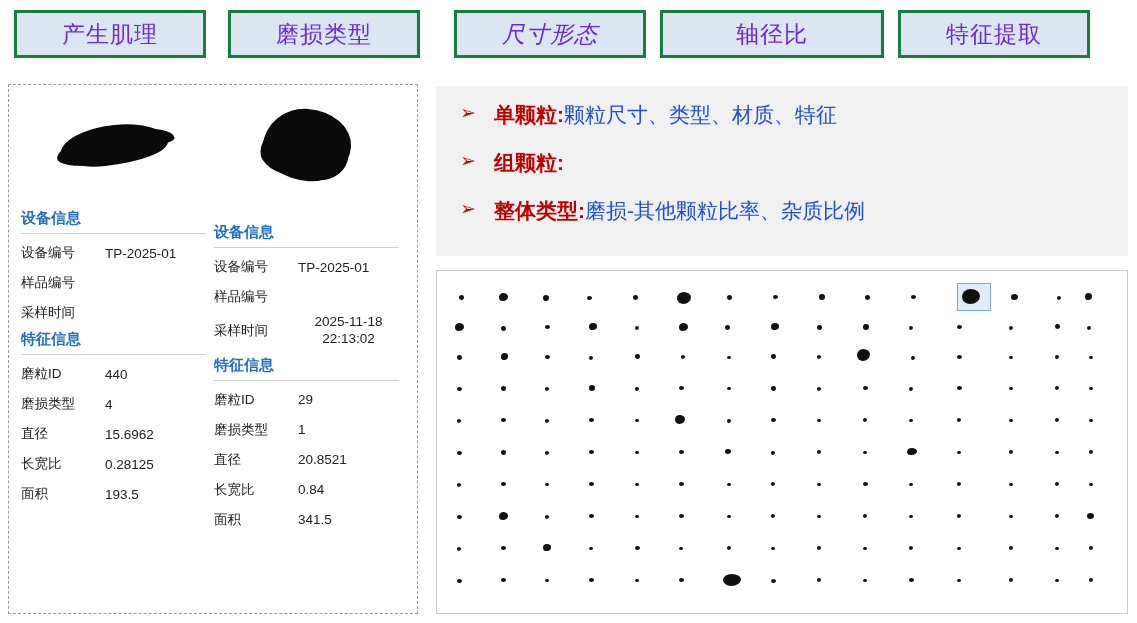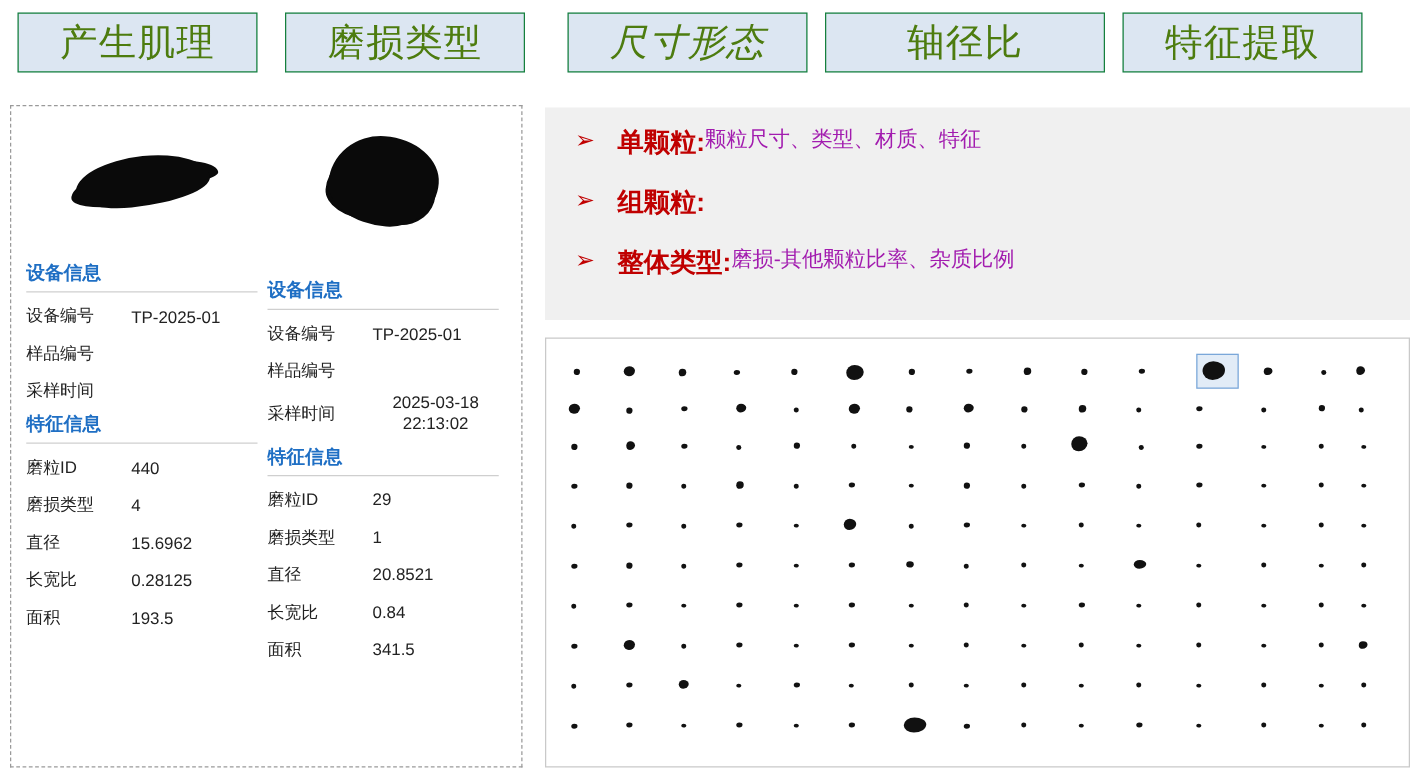--- a/index.html
+++ b/index.html
@@ -22,26 +22,26 @@
     left: 0;
     top: 10px;
     width: 1137px;
     height: 52px;
     display: flex;
     align-items: flex-start;
   }
   .tab {
     height: 48px;
     background: #dce6f2;
-    border: 1px solid #15803d;
+    border: 3px solid #15803d;
     display: flex;
     align-items: center;
     justify-content: center;
-    font-size: 30px;
-    color: #4d7c0f;
+    font-size: 23px;
+    color: #6d28d9;
     letter-spacing: 1px;
     box-sizing: border-box;
   }
   .tab-0 { margin-left: 14px; width: 192px; }
   .tab-1 { margin-left: 22px; width: 192px; }
   .tab-2 { margin-left: 34px; width: 192px; font-style: italic; }
   .tab-3 { margin-left: 14px; width: 224px; }
   .tab-4 { margin-left: 14px; width: 192px; }
 
   
@@ -138,22 +138,22 @@
     line-height: 1.2;
   }
   .note-label {
     color: #c00000;
     font-weight: bold;
     font-size: 21px;
     flex: none;
     line-height: 1.2;
   }
   .note-text {
-    color: #a21caf;
-    font-size: 17px;
+    color: #1d4ed8;
+    font-size: 21px;
     line-height: 1.2;
   }
 
   
   .grid-box {
     position: absolute;
     left: 436px;
     top: 270px;
     width: 692px;
     height: 344px;
@@ -251,21 +251,21 @@
         <div class="kv">
           <span class="k">设备编号</span>
           <span class="v">TP-2025-01</span>
         </div>
         <div class="kv">
           <span class="k">样品编号</span>
           <span class="v"></span>
         </div>
         <div class="kv">
           <span class="k">采样时间</span>
-          <span class="v two-line">2025-03-18 22:13:02</span>
+          <span class="v two-line">2025-11-18 22:13:02</span>
         </div>
       </div>
       <div class="blk-feature" style="margin-top:6px;">
         <div class="sec-title">特征信息</div>
         <div class="kv">
           <span class="k">磨粒ID</span>
           <span class="v">29</span>
         </div>
         <div class="kv">
           <span class="k">磨损类型</span>

